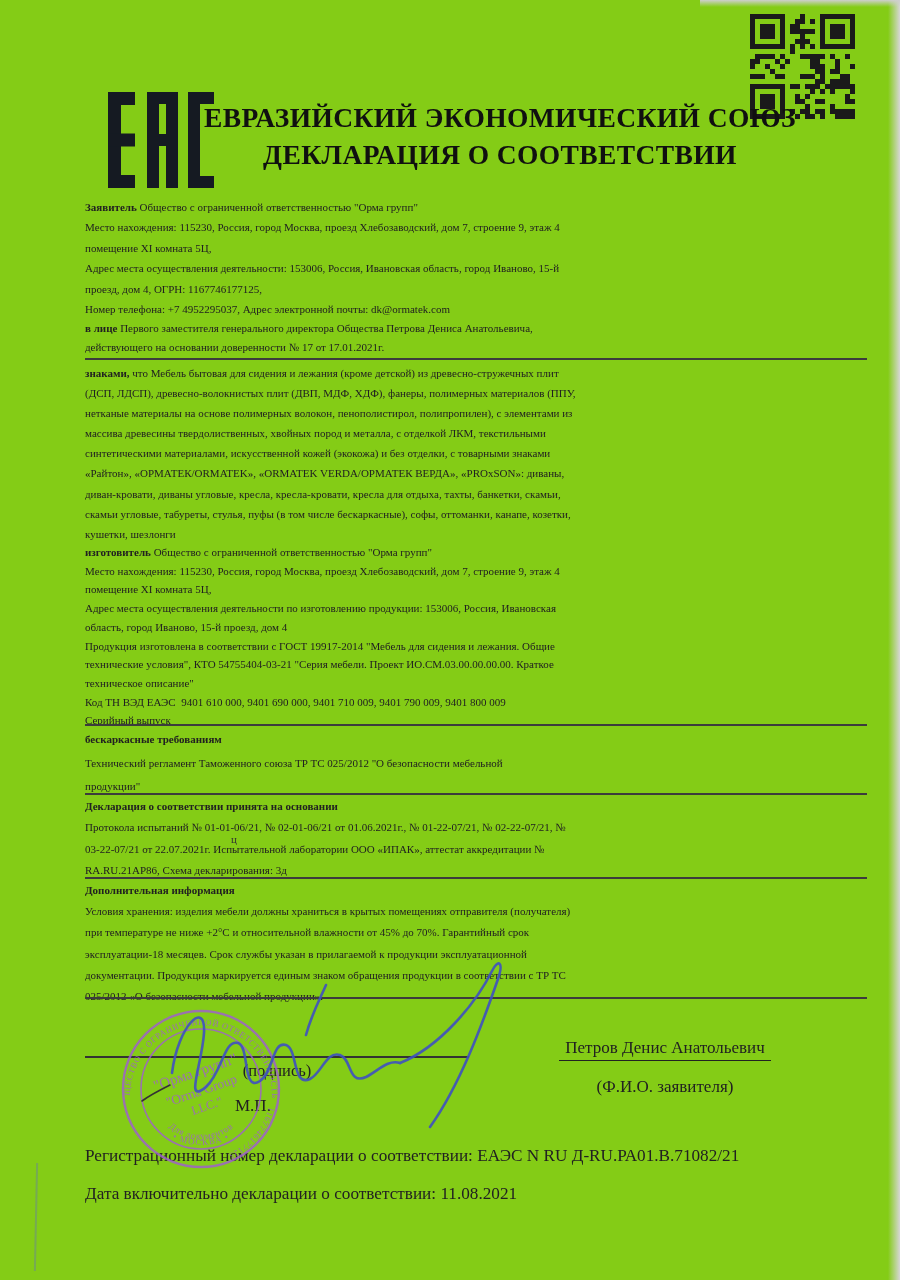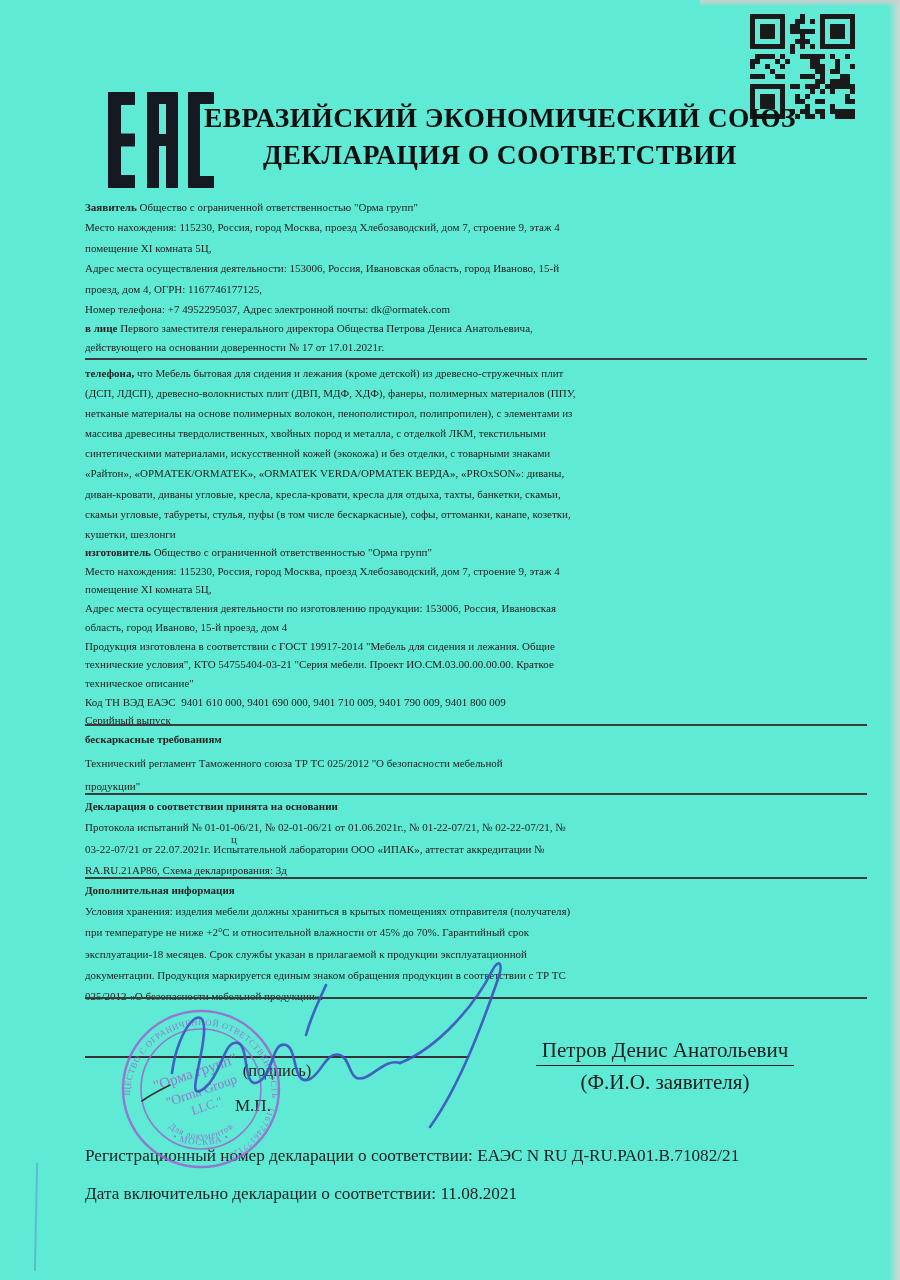--- a/index.html
+++ b/index.html
@@ -3,21 +3,21 @@
 <meta charset="utf-8">
 <style>
   html,body{margin:0;padding:0;}
   body{
     width:900px;height:1280px;
     background:#ffffff;
     font-family:"Liberation Serif","DejaVu Serif",serif;
     color:#212121;
     position:relative;overflow:hidden;
   }
-  .page{position:absolute;inset:0;background:#5eead4;}
+  .page{position:absolute;inset:0;background:#84cc16;}
   .scan-edge-right{position:absolute;top:0;right:0;width:12px;height:100%;
     background:linear-gradient(90deg,rgba(255,255,255,0),#d7d7d7);}
   .scan-edge-top{position:absolute;top:0;left:700px;right:0;height:7px;
     background:linear-gradient(0deg,rgba(255,255,255,0),#cfcfcf);}
   .ink-edge{position:absolute;left:35px;top:1163px;width:2px;height:108px;
     background:#5b6bc8;opacity:.35;transform:rotate(1.2deg);}
 
   .eac{position:absolute;left:108px;top:92px;}
   .qr{position:absolute;left:750px;top:14px;}
   .title{position:absolute;left:180px;top:99px;width:640px;text-align:center;
@@ -35,23 +35,23 @@
   .b-validity{top:1002px;font-weight:bold;line-height:21px;}
 
   .rule{position:absolute;left:85px;width:782px;height:0;border:none;
     border-top:2px solid #3c3c3c;margin:0;}
   .hr1{top:358px;}.hr2{top:724px;}.hr3{top:793px;}.hr4{top:877px;}.hr5{top:997px;}
 
   .sig-line{position:absolute;left:85px;top:1056px;width:384px;height:0;
     border-bottom:2px solid #333;}
   .sig-caption{position:absolute;left:85px;top:1061px;width:384px;text-align:center;
     font-size:16.5px;}
-  .fio{position:absolute;left:515px;top:1038px;width:300px;text-align:center;font-size:21px;}
+  .fio{position:absolute;left:515px;top:1038px;width:300px;text-align:center;font-size:17px;}
   .fio .nm{display:inline-block;border-bottom:1.5px solid #222;padding:0 6px 2px 6px;}
-  .fio .cap{margin-top:4px;}
+  .fio .cap{margin-top:16px;}
   .mp{position:absolute;left:235px;top:1096px;font-size:17px;}
   .reg{position:absolute;left:85px;width:800px;font-weight:normal;font-size:17.2px;margin:0;}
   .reg-number{top:1146px;}
   .reg-date{top:1184px;}
   .insert-mark{position:absolute;left:231px;top:833px;font-size:11px;color:#333;}
 
   .stamp{position:absolute;left:116px;top:1004px;opacity:.82;}
   .sig-ink{position:absolute;left:120px;top:955px;}
 </style>
 </head>
@@ -309,21 +309,21 @@
 помещение XI комната 5Ц,
 Адрес места осуществления деятельности: 153006, Россия, Ивановская область, город Иваново, 15-й
 проезд, дом 4, ОГРН: 1167746177125,
 Номер телефона: +7 4952295037, Адрес электронной почты: dk@ormatek.com</span></p>
 
   <p class="blk b-inperson"><b>в лице</b><span> Первого заместителя генерального директора Общества Петрова Дениса Анатольевича,
 действующего на основании доверенности № 17 от 17.01.2021г.</span></p>
 
   <hr class="rule hr1">
 
-  <p class="blk b-declares"><b>телефона,</b><span> что Мебель бытовая для сидения и лежания (кроме детской) из древесно-стружечных плит
+  <p class="blk b-declares"><b>знаками,</b><span> что Мебель бытовая для сидения и лежания (кроме детской) из древесно-стружечных плит
 (ДСП, ЛДСП), древесно-волокнистых плит (ДВП, МДФ, ХДФ), фанеры, полимерных материалов (ППУ,
 нетканые материалы на основе полимерных волокон, пенополистирол, полипропилен), с элементами из
 массива древесины твердолиственных, хвойных пород и металла, с отделкой ЛКМ, текстильными
 синтетическими материалами, искусственной кожей (экокожа) и без отделки, с товарными знаками
 «Райтон», «ОРМАТЕК/ORMATEK», «ORMATEK VERDA/ОРМАТЕК ВЕРДА», «PROxSON»: диваны,
 диван-кровати, диваны угловые, кресла, кресла-кровати, кресла для отдыха, тахты, банкетки, скамьи,
 скамьи угловые, табуреты, стулья, пуфы (в том числе бескаркасные), софы, оттоманки, канапе, козетки,
 кушетки, шезлонги</span></p>
 
   <p class="blk b-manufacturer"><b>изготовитель</b><span> Общество с ограниченной ответственностью "Орма групп"

